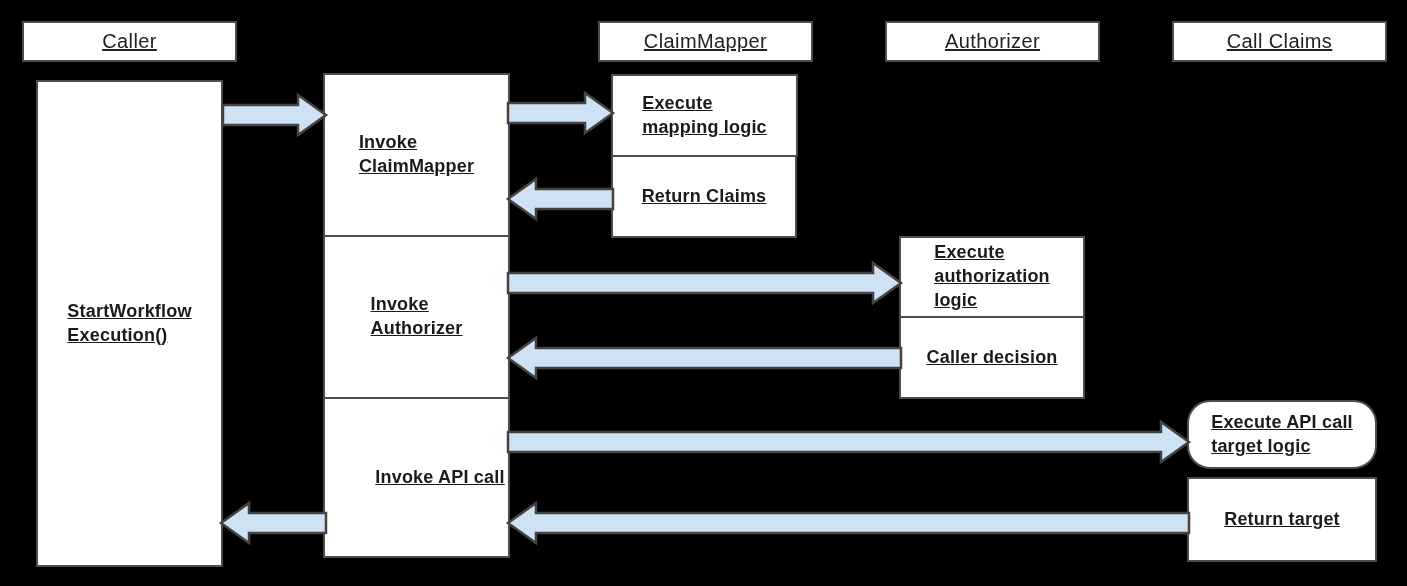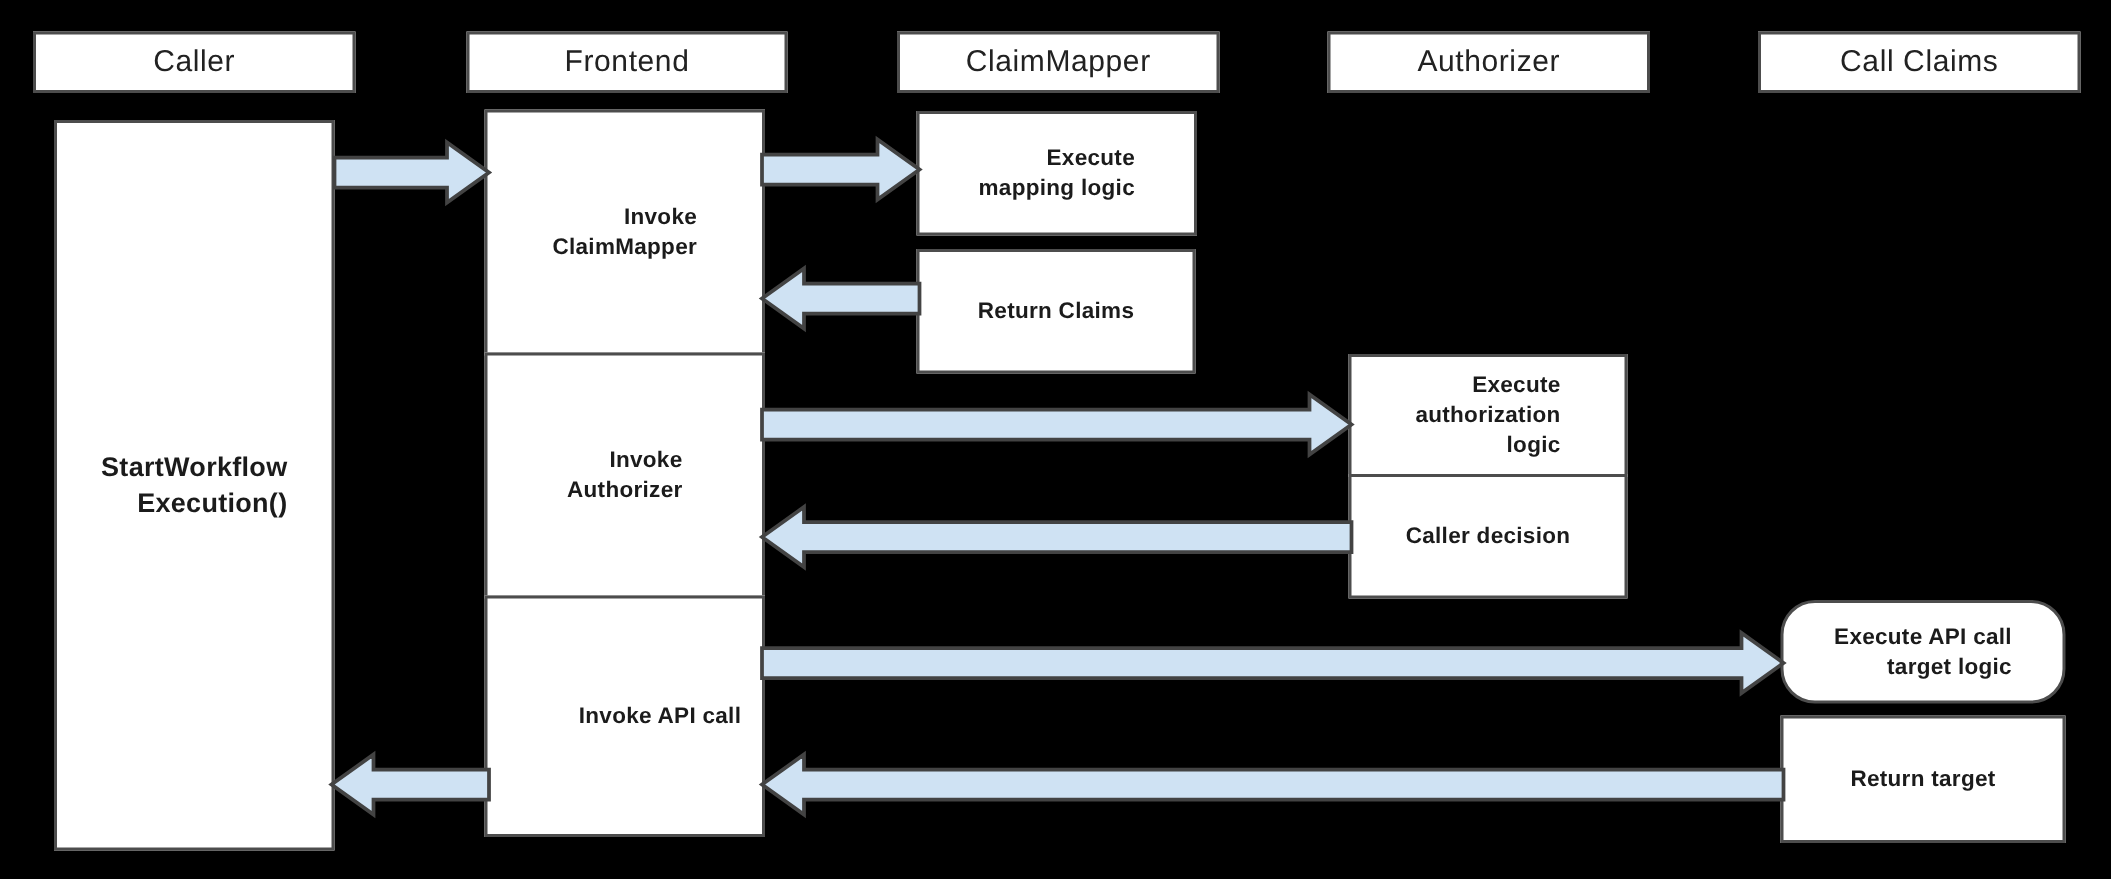--- a/index.html
+++ b/index.html
@@ -17,31 +17,32 @@
     background:var(--bg);
     font-family:"Liberation Sans", sans-serif;
     overflow:hidden;
   }
   .box{
     position:absolute;
     box-sizing:border-box;
     background:var(--box-fill);
     border:2px solid var(--box-border);
     display:flex;align-items:center;justify-content:center;
-    text-align:right;
+    text-align:left;
     color:var(--text);
+    text-decoration:underline;
   }
   .lane-header{
     font-size:20px;
     font-weight:400;
     letter-spacing:0.4px;
     color:#222222;
   }
   .step-label{
-    font-size:15px;
+    font-size:18px;
     font-weight:700;
     line-height:1.32;
     white-space:pre-line;
     letter-spacing:0.2px;
   }
   svg.arrows{
     position:absolute;left:0;top:0;
     pointer-events:none;
   }
   svg.arrows polygon{
@@ -51,23 +52,20 @@
     stroke-linejoin:miter;
   }
 </style>
 </head>
 <body>
 
 <div class="canvas">
 
   <div class="box lane-header" style="left:22px;top:21px;width:215px;height:41px;">
     <span>Caller</span>
-  </div>
-  <div class="box lane-header" style="left:311px;top:21px;width:214px;height:41px;">
-    <span>Frontend</span>
   </div>
   <div class="box lane-header" style="left:598px;top:21px;width:215px;height:41px;">
     <span>ClaimMapper</span>
   </div>
   <div class="box lane-header" style="left:885px;top:21px;width:215px;height:41px;">
     <span>Authorizer</span>
   </div>
   <div class="box lane-header" style="left:1172px;top:21px;width:215px;height:41px;">
     <span>Call Claims</span>
   </div>
@@ -86,21 +84,21 @@
 Authorizer</span>
   </div>
   <div class="box" style="left:323px;top:397px;width:187px;height:161px;padding-left:47px;">
     <span class="step-label">Invoke API call</span>
   </div>
 
   <div class="box" style="left:611px;top:74px;width:187px;height:83px;">
     <span class="step-label">Execute
 mapping logic</span>
   </div>
-  <div class="box" style="left:611px;top:155px;width:186px;height:83px;margin-top:11px;">
+  <div class="box" style="left:611px;top:155px;width:186px;height:83px;">
     <span class="step-label">Return Claims</span>
   </div>
 
   <div class="box" style="left:899px;top:236px;width:186px;height:82px;">
     <span class="step-label">Execute
 authorization
 logic</span>
   </div>
   <div class="box" style="left:899px;top:316px;width:186px;height:83px;">
     <span class="step-label">Caller decision</span>

